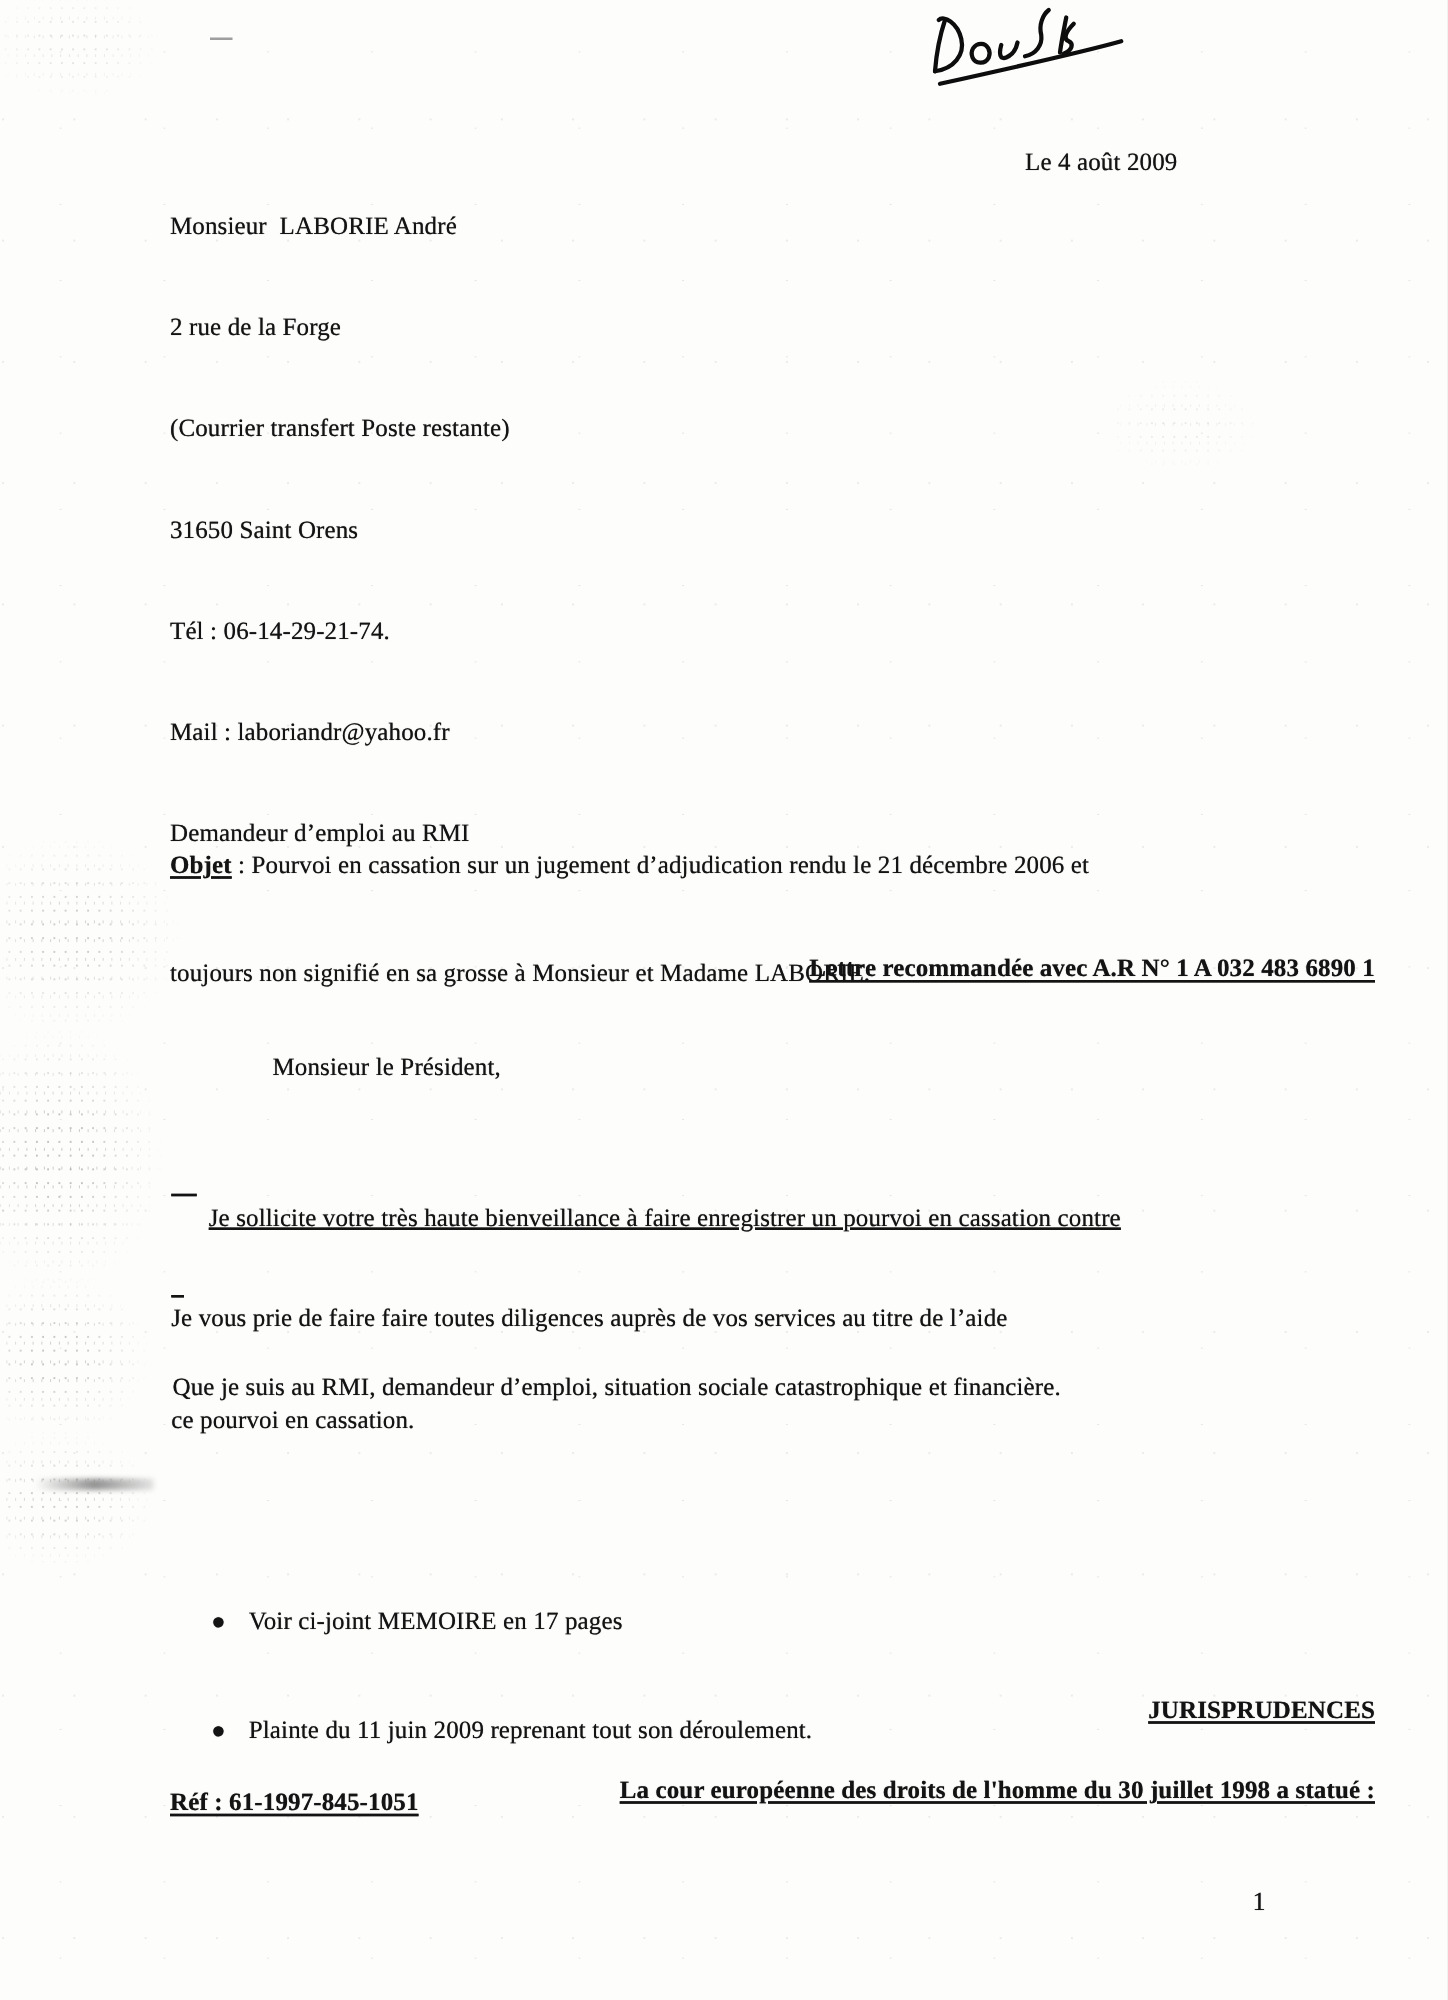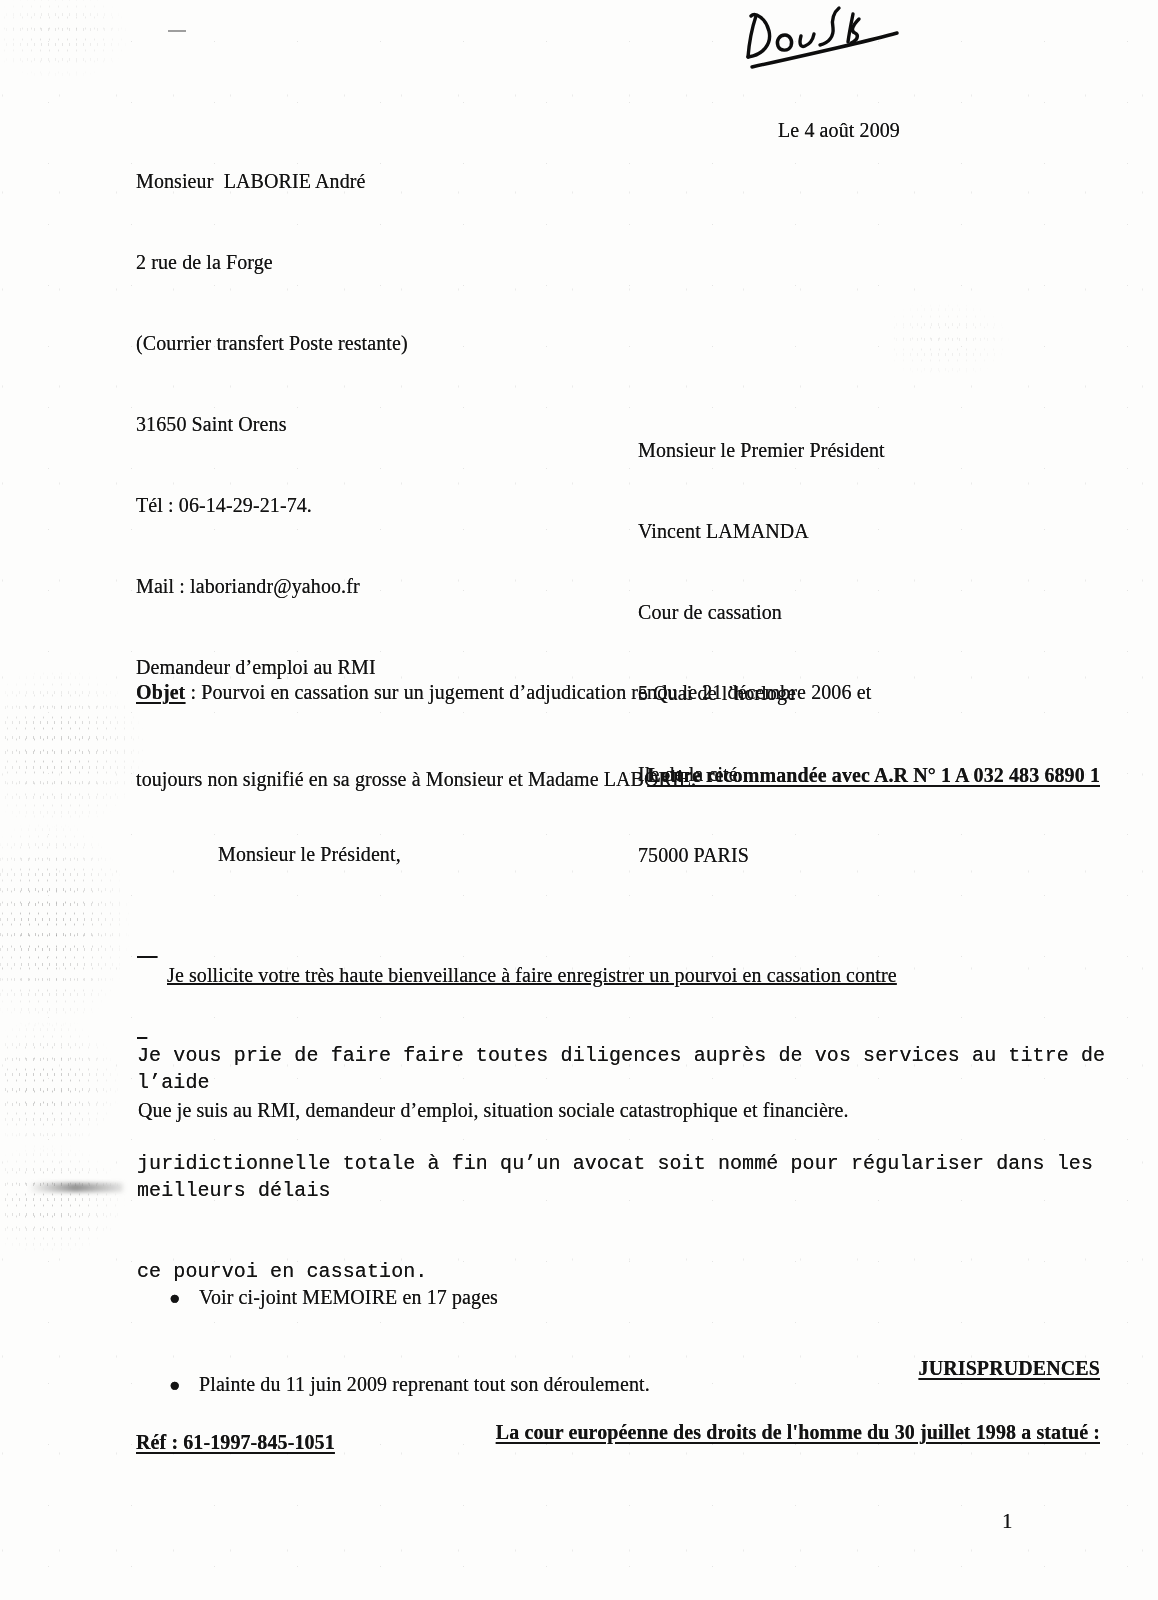--- a/index.html
+++ b/index.html
@@ -33,31 +33,31 @@
     text-shadow: 0 0 .6px rgba(10,10,10,.75);
     letter-spacing: .1px;
   }
   .bold { font-weight: bold; }
   .u {
     text-decoration: underline;
     text-decoration-thickness: 2px;
     text-underline-offset: 3px;
   }
   .sender  { left: 136px; top: 114px; }
-  .date    { left: 778px; top: 117px; }
+  .date    { left: 820px; top: 117px; }
   .recipient { left: 638px; top: 383px; }
   .subject { left: 136px; top: 620px; width: 910px; line-height: 29px; }
   .heading-center {
     left: 20px; top: 735px; width: 1080px;
     text-align: right;
   }
   .salutation { left: 218px; top: 841px; }
   .para1 { left: 137px; top: 908px; text-decoration: underline; }
   .para1 .indent { padding-left: 30px; }
-  .para2 { left: 137px; top: 988px; font-family: Liberation Mono, monospace; }
+  .para2 { left: 137px; top: 988px; }
   .para3 { left: 138px; top: 1097px; }
   .para4 { left: 136px; top: 1146px; }
   .bullets { left: 136px; top: 1227px; }
   .bullet-row { display: flex; align-items: baseline; line-height: 32px; }
   .bullet-marker {
     display: inline-block;
     width: 30px;
     padding-left: 33px;
     font-size: 19px;
   }
@@ -131,47 +131,38 @@
     <div>2 rue de la Forge</div>
     <div>(Courrier transfert Poste restante)</div>
     <div>31650 Saint Orens</div>
     <div>Tél : 06-14-29-21-74.</div>
     <div>Mail : laboriandr@yahoo.fr</div>
     <div>Demandeur d’emploi au RMI</div>
   </div>
 
   <div class="txt date">Le 4 août 2009</div>
 
-  <div class="txt recipient">
-    <div>Monsieur le Premier Président</div>
-    <div>Vincent LAMANDA</div>
-    <div>Cour de cassation</div>
-    <div>5 Quai de l’horloge</div>
-    <div>Ile de la cité.</div>
-    <div>75000 PARIS</div>
-  </div>
 
   <div class="txt subject">
     <div><span class="bold u">Objet</span><span> : </span><span>Pourvoi en cassation sur un jugement d’adjudication rendu le 21 décembre 2006 et</span></div>
     <div>toujours non signifié en sa grosse à Monsieur et Madame LABORIE.</div>
   </div>
 
   <div class="txt heading-center">
     <span class="bold u">Lettre recommandée avec A.R N° 1 A 032 483 6890 1</span>
   </div>
 
   <div class="txt salutation">Monsieur le Président,</div>
 
   <div class="txt para1">
     <div class="indent">Je sollicite votre très haute bienveillance à faire enregistrer un pourvoi en cassation contre</div>
   </div>
 
   <div class="txt para2">
     <div>Je vous prie de faire faire toutes diligences auprès de vos services au titre de l’aide</div>
-    <div>juridictionnelle totale à fin qu’un avocat soit nommé pour régulariser dans les meilleurs délais</div>
     <div>ce pourvoi en cassation.</div>
   </div>
 
   <div class="txt para3">Que je suis au RMI, demandeur d’emploi, situation sociale catastrophique et financière.</div>
 
 
   <div class="txt bullets">
     <div class="bullet-row">
       <span class="bullet-marker">●</span>
       <span>Voir ci-joint MEMOIRE en 17 pages</span>

